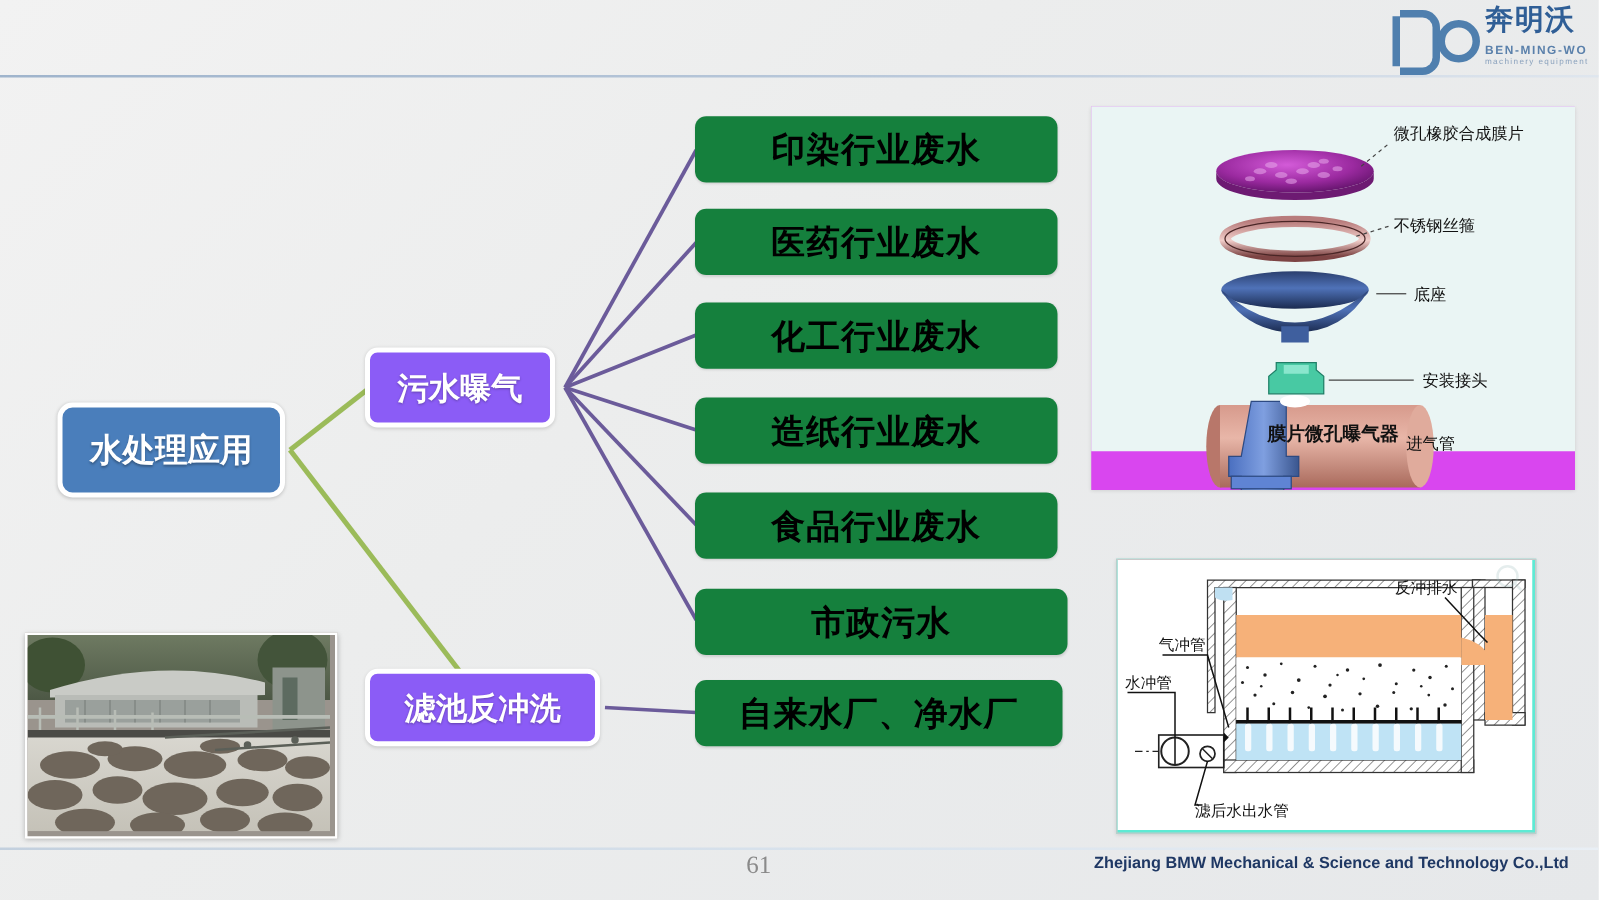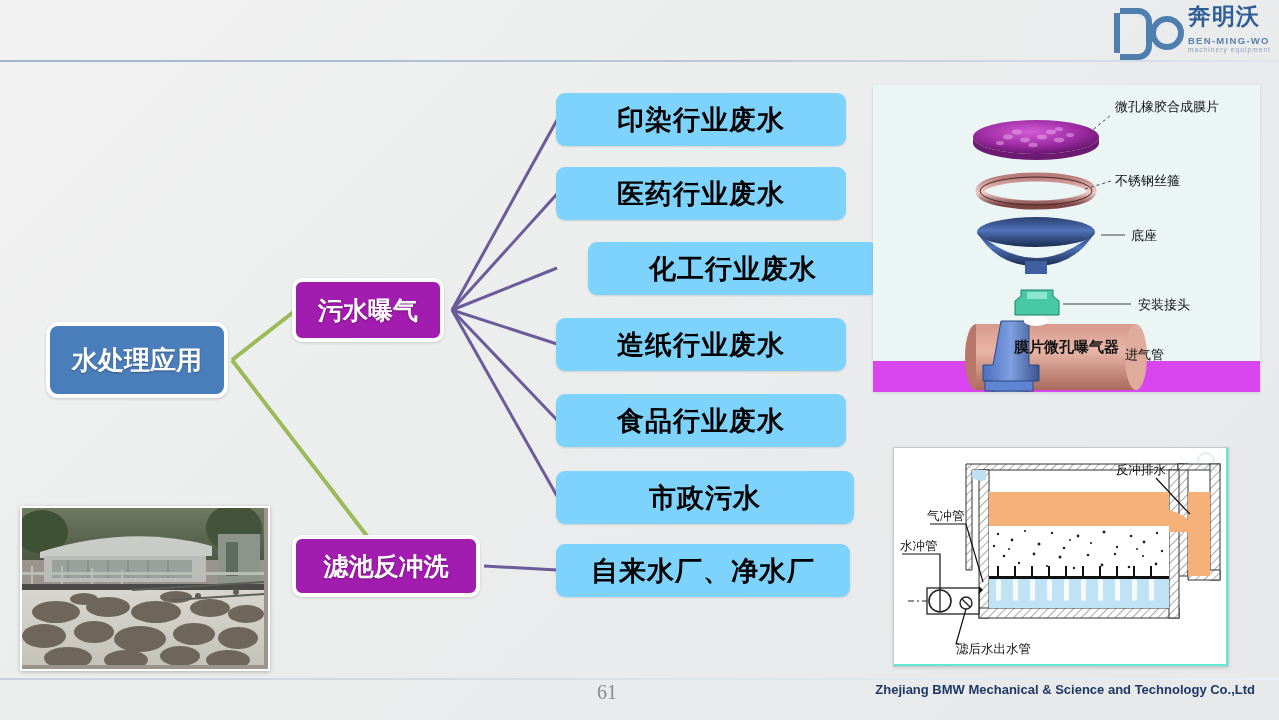--- a/index.html
+++ b/index.html
@@ -53,30 +53,30 @@
     color:#ffffff;font-weight:bold;text-align:center;
     font-family:"DejaVu Sans","Liberation Sans",sans-serif;
     text-shadow:0 1px 2px rgba(0,0,0,.30);
   }
   .node-root{
     left:46px;top:322px;width:182px;height:76px;
     background:#4a7ebb;border:4px solid #ffffff;border-radius:12px;
     font-size:26px;box-shadow:0 1px 3px rgba(0,0,0,.18);
   }
   .node-branch{
-    background:#a21caf;border:4px solid #ffffff;border-radius:10px;
+    background:#8b5cf6;border:4px solid #ffffff;border-radius:10px;
     font-size:25px;box-shadow:0 1px 3px rgba(0,0,0,.15);
   }
   .branch-1{left:292px;top:278px;width:152px;height:64px;}
   .branch-2{left:292px;top:535px;width:188px;height:62px;}
 
   .leaf{
     position:absolute;box-sizing:border-box;
     display:flex;align-items:center;justify-content:center;
-    background:#7dd3fc;border-radius:9px;color:#000000;font-weight:bold;font-size:27px;
+    background:#15803d;border-radius:9px;color:#000000;font-weight:bold;font-size:27px;
     font-family:"DejaVu Sans","Liberation Sans",sans-serif;
     letter-spacing:1px;box-shadow:0 1px 2px rgba(0,0,0,.12);
   }
 
   
   .connectors{position:absolute;left:0;top:0;width:1279px;height:720px;pointer-events:none;}
 
   
   .panel-diffuser{
     position:absolute;left:873px;top:85px;width:387px;height:307px;
@@ -157,21 +157,21 @@
   <div class="node node-branch branch-2 cn-label">
     <span>滤池反冲洗</span>
   </div>
 
   <div class="leaf" style="left:556px;top:93px;width:290px;height:53px;">
     <span>印染行业废水</span>
   </div>
   <div class="leaf" style="left:556px;top:167px;width:290px;height:53px;">
     <span>医药行业废水</span>
   </div>
-  <div class="leaf" style="left:588px;top:242px;width:290px;height:53px;">
+  <div class="leaf" style="left:556px;top:242px;width:290px;height:53px;">
     <span>化工行业废水</span>
   </div>
   <div class="leaf" style="left:556px;top:318px;width:290px;height:53px;">
     <span>造纸行业废水</span>
   </div>
   <div class="leaf" style="left:556px;top:394px;width:290px;height:53px;">
     <span>食品行业废水</span>
   </div>
   <div class="leaf" style="left:556px;top:471px;width:298px;height:53px;font-family:Liberation Serif, serif;">
     <span>市政污水</span>

